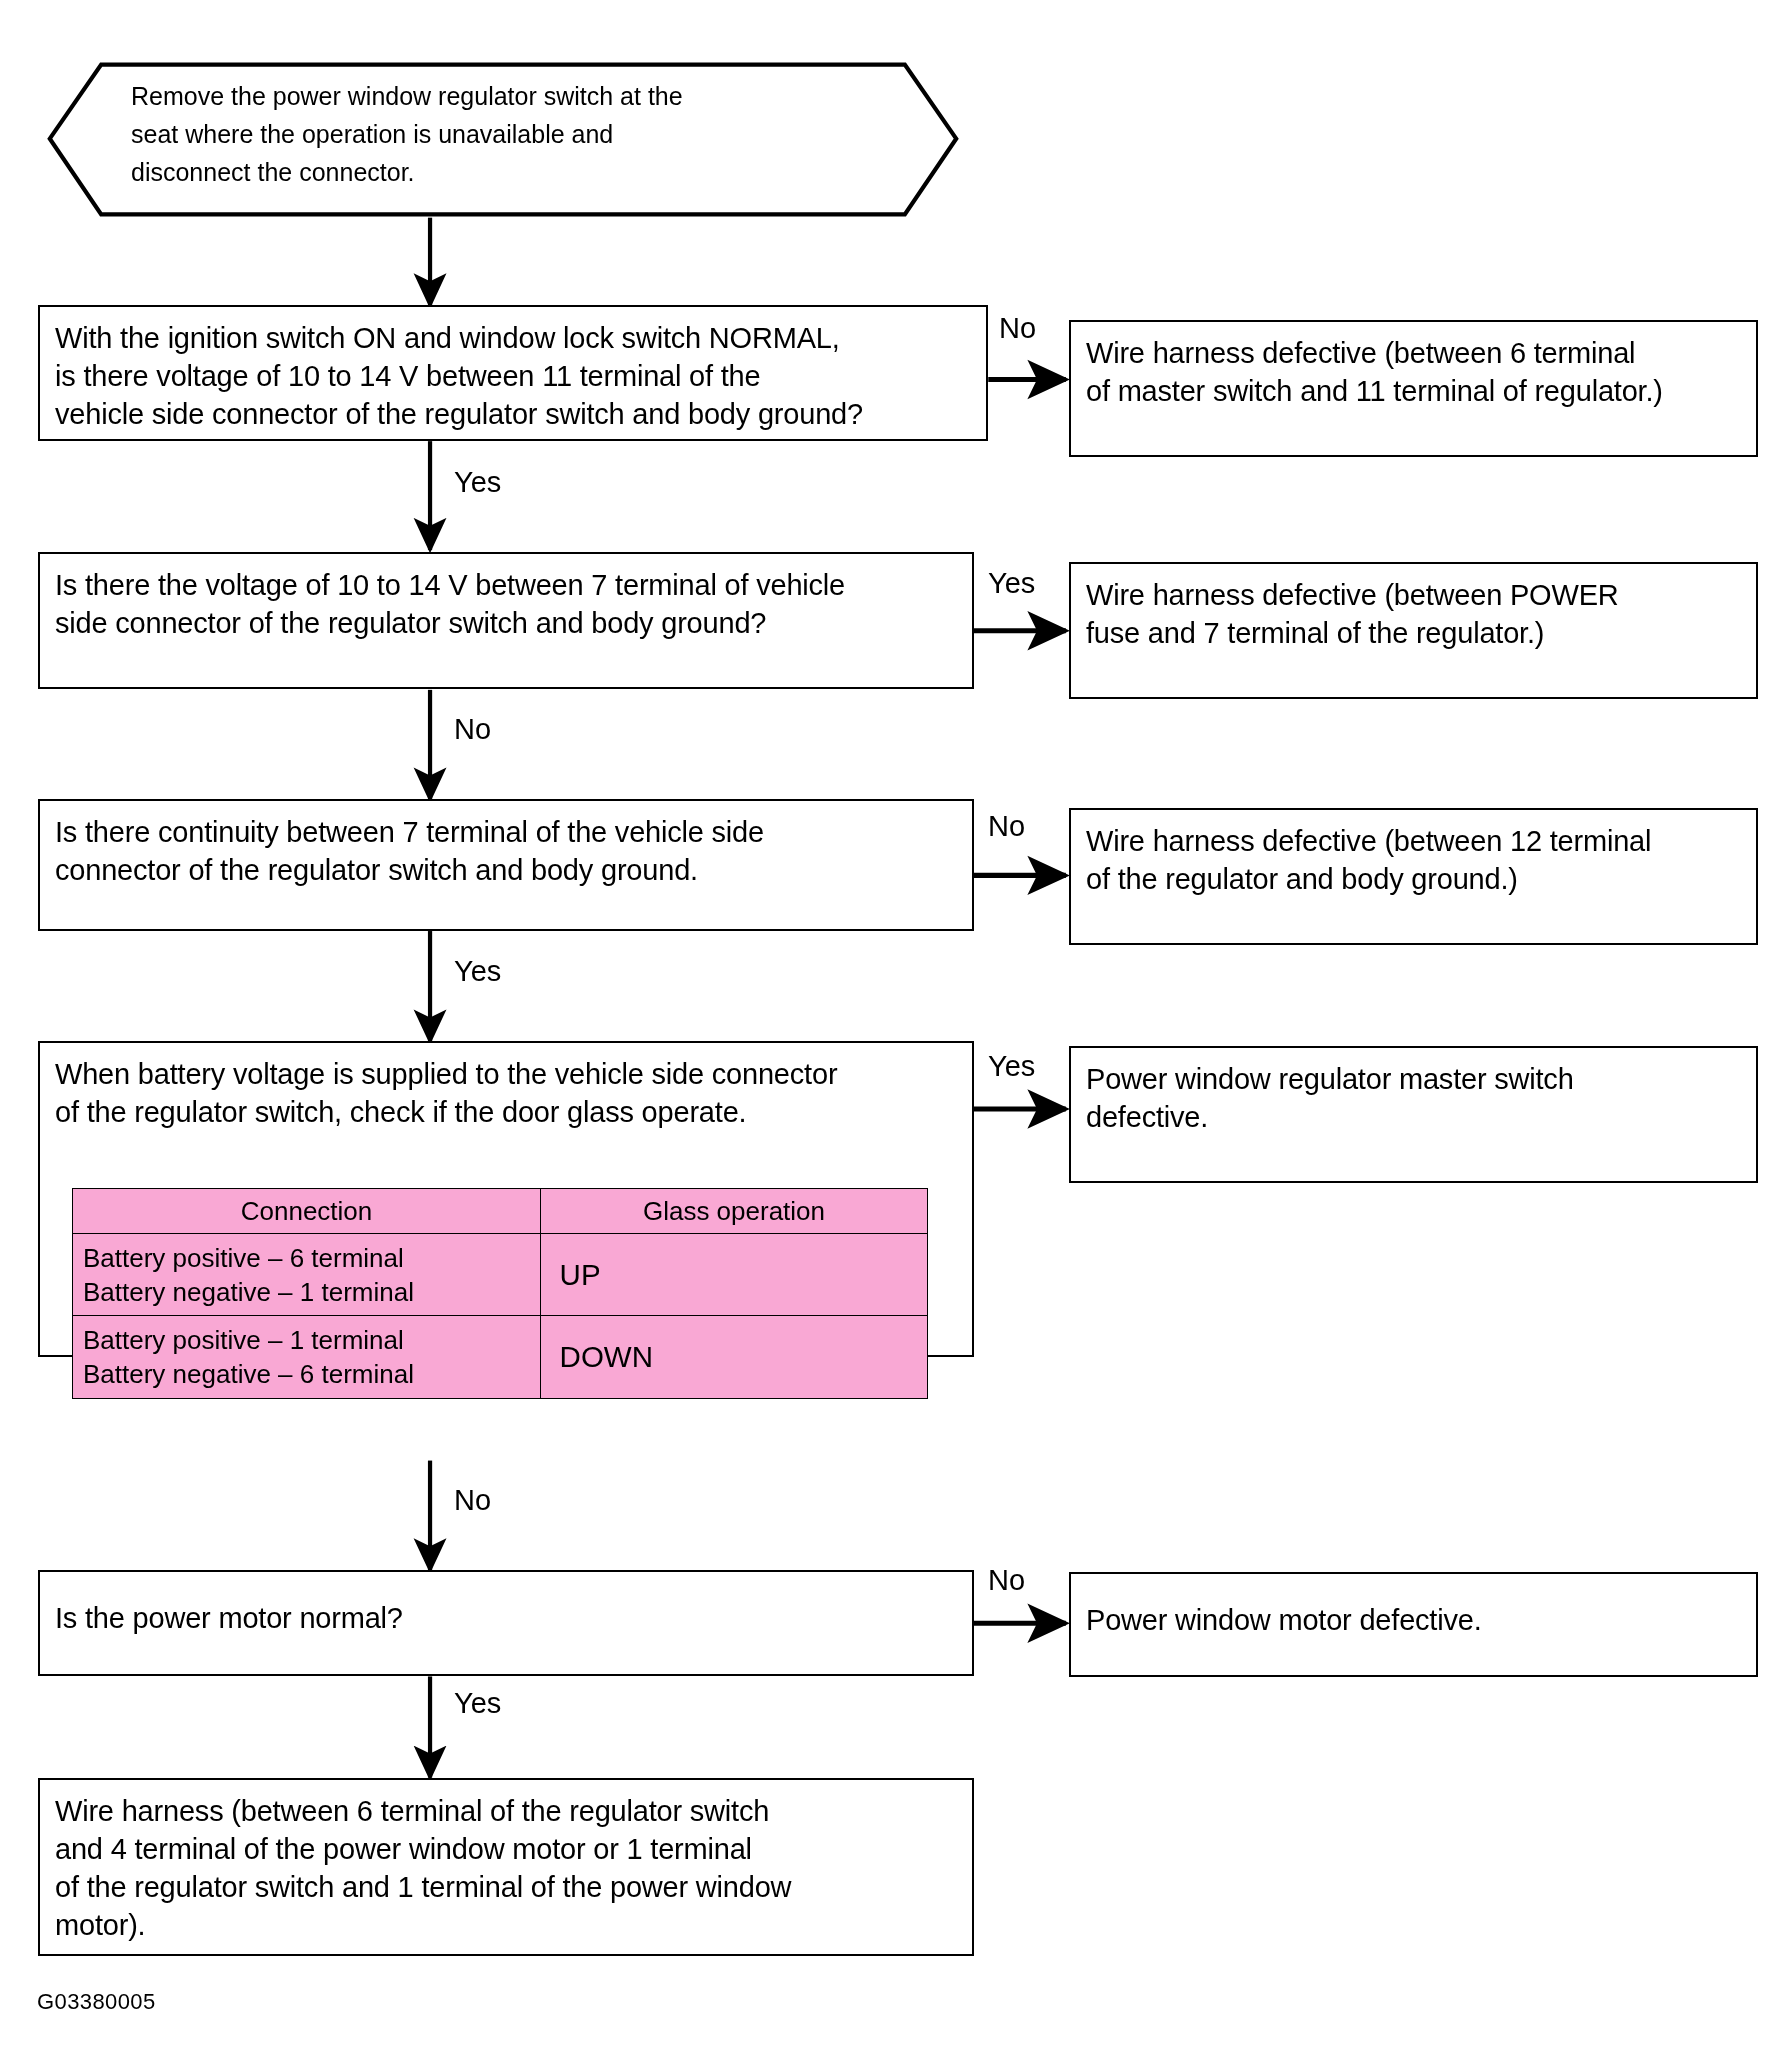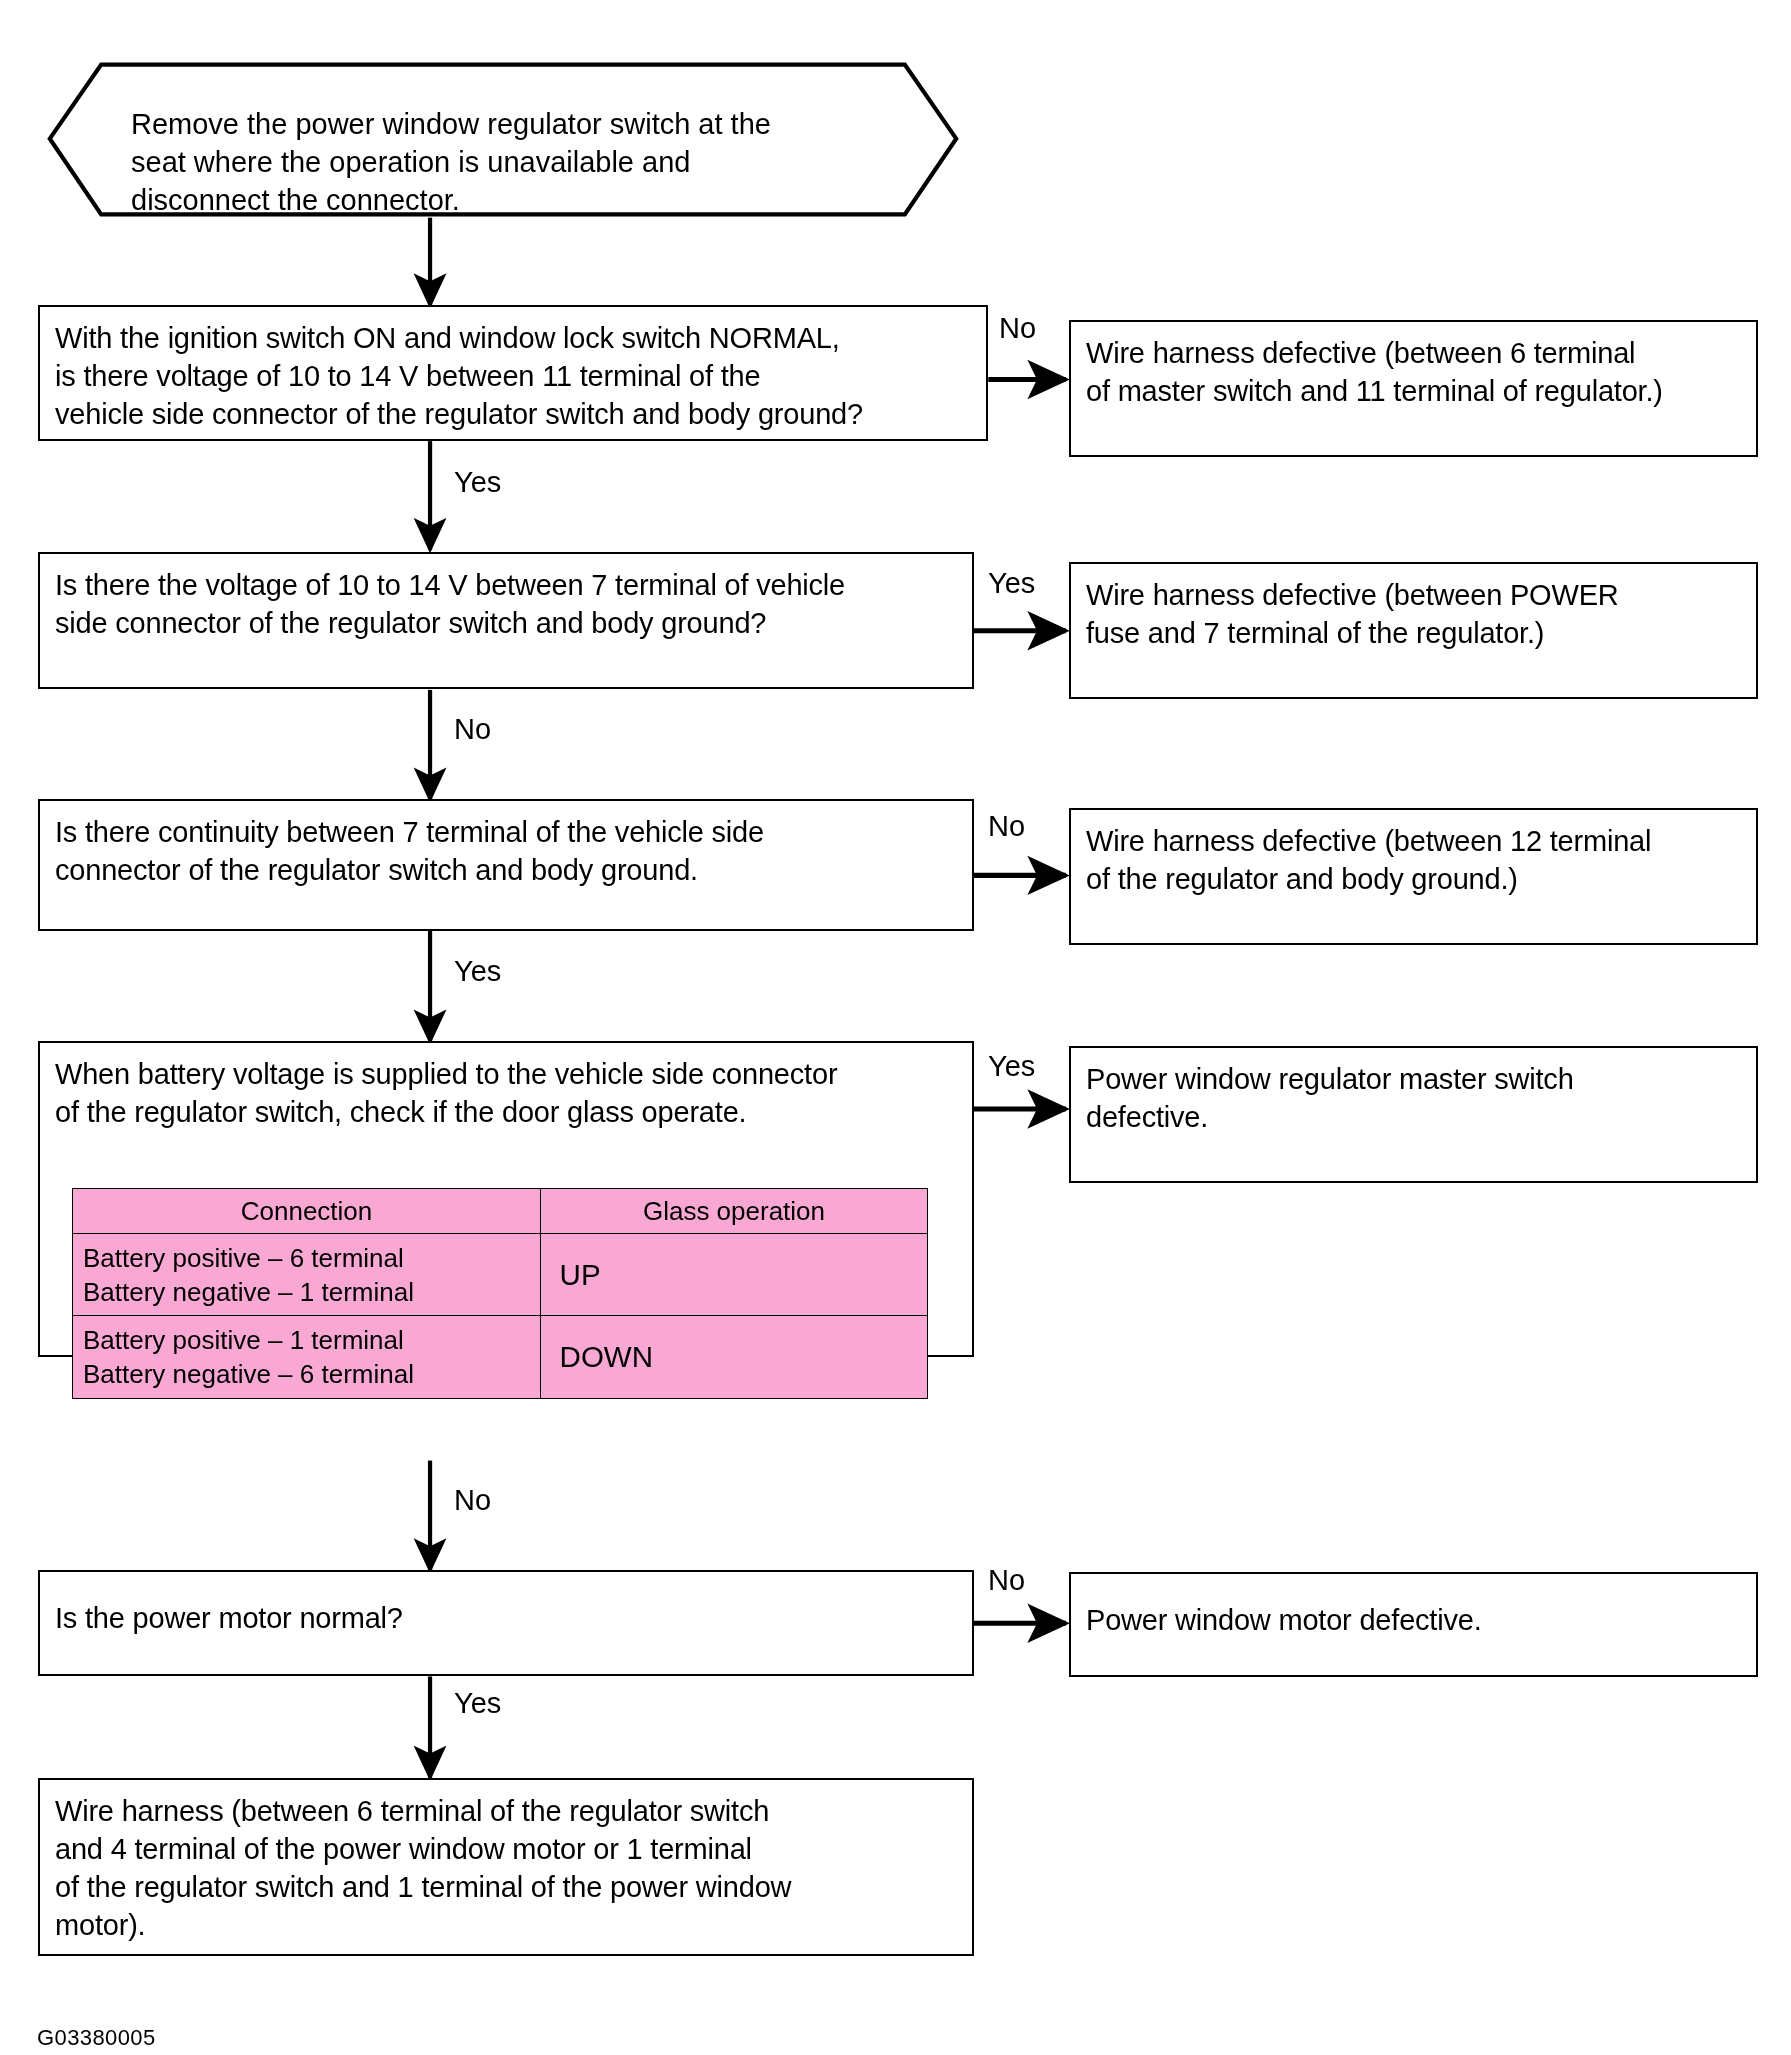--- a/index.html
+++ b/index.html
@@ -43,24 +43,23 @@
     top: 62px;
     width: 912px;
     height: 155px;
   }
   .hexnode svg { position: absolute; left: 0; top: 0; }
   .hexnode .htxt {
     position: absolute;
     left: 84px;
     top: 15px;
     width: 742px;
-    font-size: 29px;
+    font-size: 25px;
     line-height: 38px;
     white-space: pre-line;
-    margin-top: 28px;
   }
   .edge-label {
     position: absolute;
     font-size: 29px;
     line-height: 32px;
     white-space: nowrap;
   }
   
   .optable {
     position: absolute;
@@ -215,14 +214,14 @@
   <div class="txt" style="top:27px;">Power window motor defective.</div>
 </div>
 
 <div class="node" style="left:38px; top:1778px; width:936px; height:178px;">
   <div class="txt">Wire harness (between 6 terminal of the regulator switch
 and 4 terminal of the power window motor or 1 terminal
 of the regulator switch and 1 terminal of the power window
 motor).</div>
 </div>
 
-<div class="figid" style="left:37px; top:1989px;margin-top:36px;">G03380005</div>
+<div class="figid" style="left:37px; top:1989px;">G03380005</div>
 
 
 </body></html>

